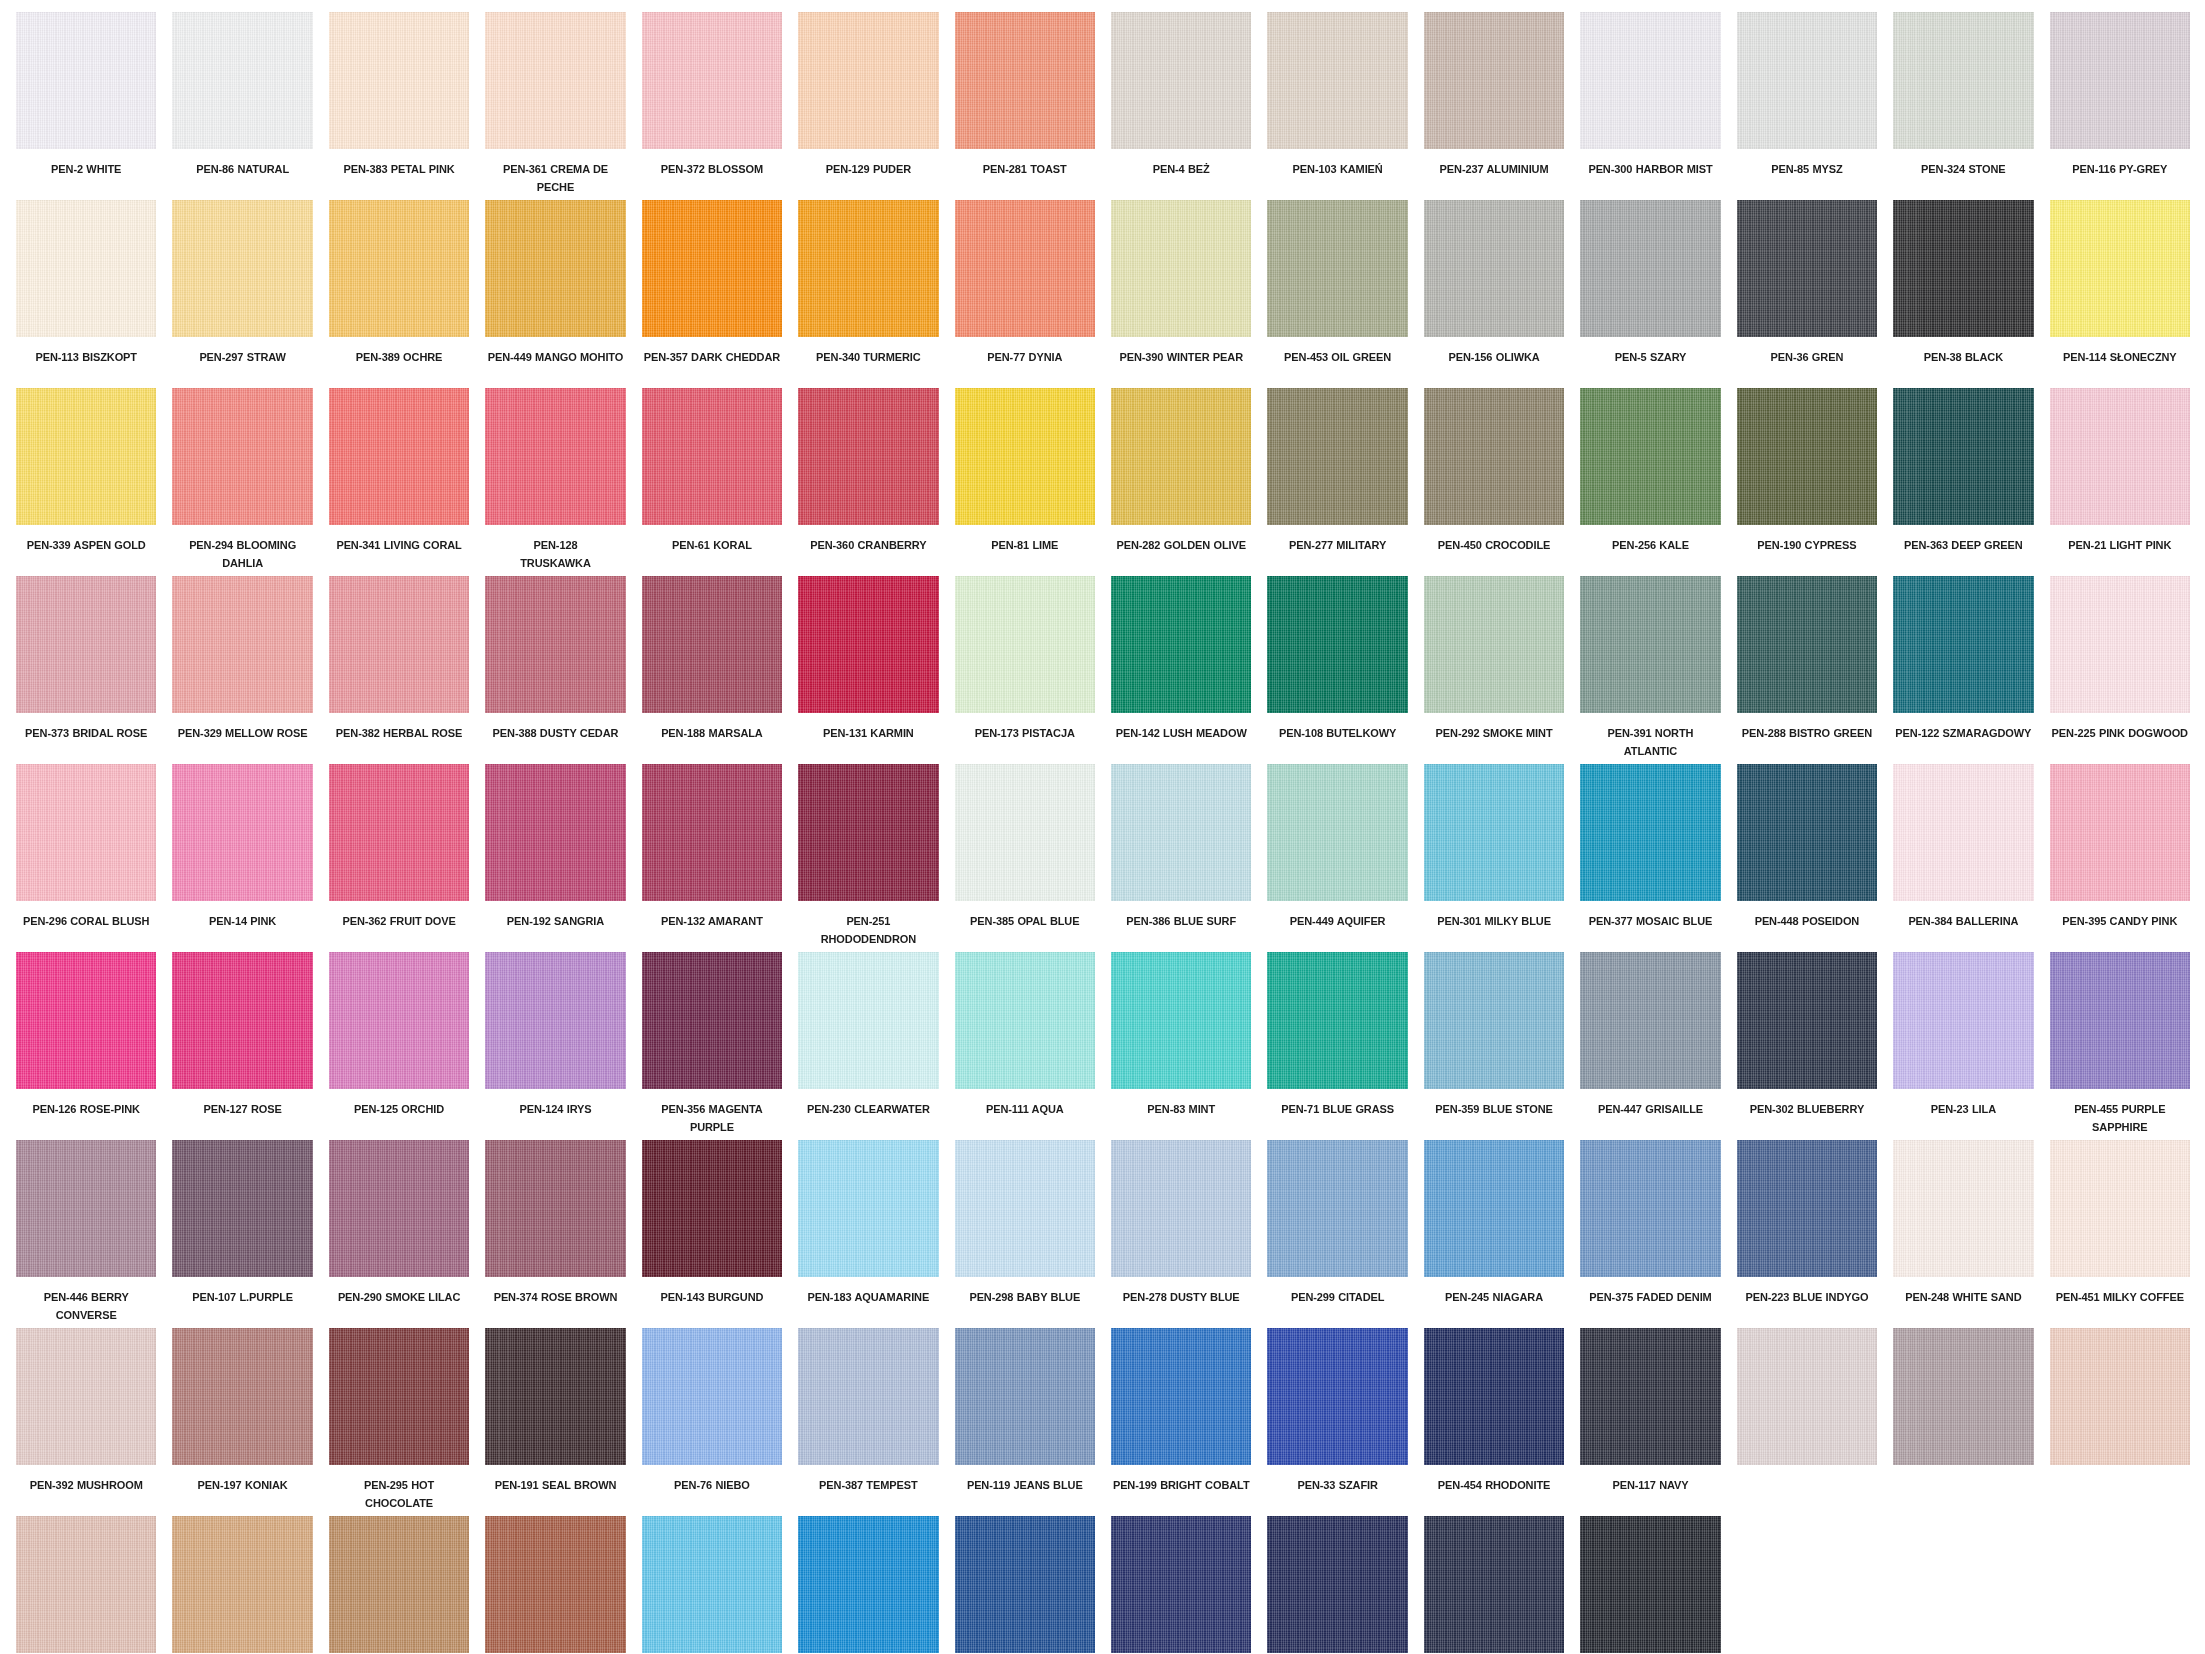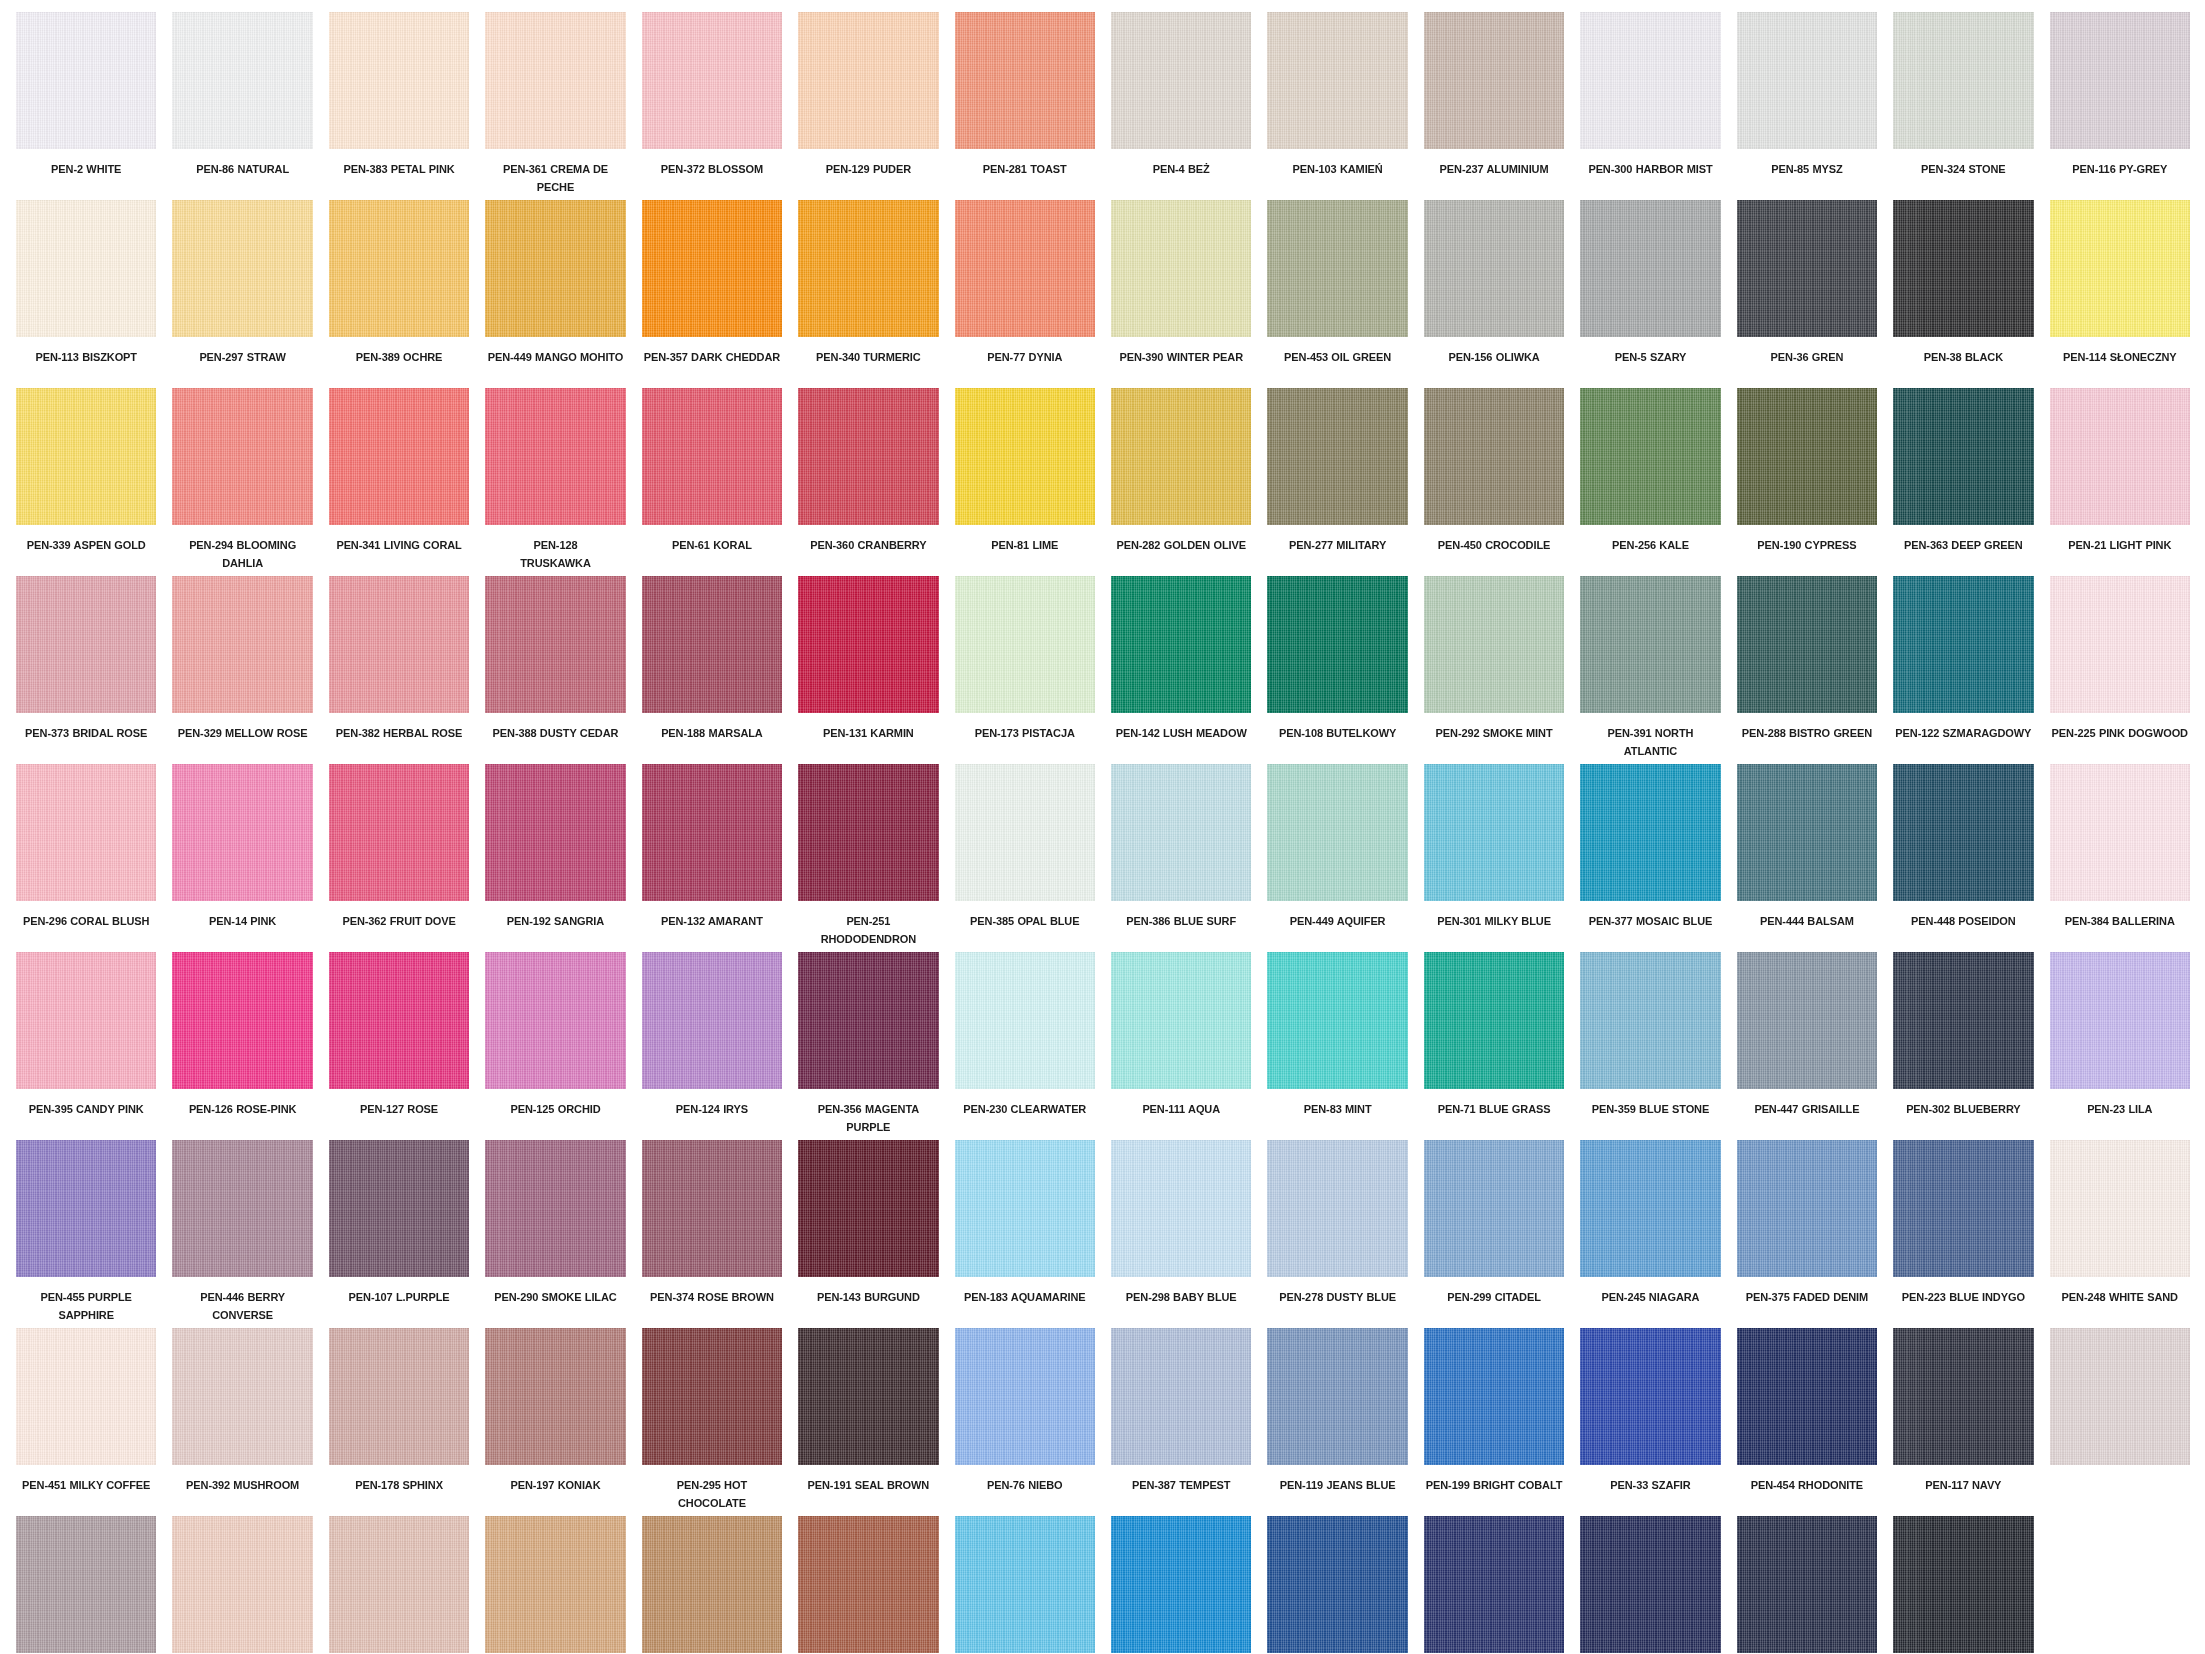--- a/index.html
+++ b/index.html
@@ -336,24 +336,20 @@
       </div>
       <div class="swatch-cell">
         <div class="swatch-chip" title="PEN-301 MILKY BLUE" style="background-color: rgb(105, 196, 221);"></div>
         <div class="swatch-label">PEN-301 MILKY BLUE</div>
       </div>
       <div class="swatch-cell">
         <div class="swatch-chip" title="PEN-377 MOSAIC BLUE" style="background-color: rgb(18, 150, 189);"></div>
         <div class="swatch-label">PEN-377 MOSAIC BLUE</div>
       </div>
       <div class="swatch-cell">
-        <div class="swatch-chip" title="PEN-444 BALSAM" style="background-color: rgb(70, 115, 127);"></div>
-        <div class="swatch-label">PEN-444 BALSAM</div>
-      </div>
-      <div class="swatch-cell">
         <div class="swatch-chip" title="PEN-448 POSEIDON" style="background-color: rgb(29, 74, 97);"></div>
         <div class="swatch-label">PEN-448 POSEIDON</div>
       </div>
       <div class="swatch-cell">
         <div class="swatch-chip" title="PEN-384 BALLERINA" style="background-color: rgb(251, 227, 233);"></div>
         <div class="swatch-label">PEN-384 BALLERINA</div>
       </div>
       <div class="swatch-cell">
         <div class="swatch-chip" title="PEN-261 CANDY PINK" style="background-color: rgb(248, 173, 192);"></div>
         <div class="swatch-label">PEN-395 CANDY PINK</div>
@@ -466,24 +462,20 @@
         <div class="swatch-chip" title="PEN-248 WHITE SAND" style="background-color: rgb(247, 236, 231);"></div>
         <div class="swatch-label">PEN-248 WHITE SAND</div>
       </div>
       <div class="swatch-cell">
         <div class="swatch-chip" title="PEN-451 MILKY COFFEE" style="background-color: rgb(251, 233, 224);"></div>
         <div class="swatch-label">PEN-451 MILKY COFFEE</div>
       </div>
       <div class="swatch-cell">
         <div class="swatch-chip" title="PEN-392 MUSHROOM" style="background-color: rgb(226, 203, 199);"></div>
         <div class="swatch-label">PEN-392 MUSHROOM</div>
-      </div>
-      <div class="swatch-cell">
-        <div class="swatch-chip" title="PEN-178 SPHINX" style="background-color: rgb(207, 169, 164);"></div>
-        <div class="swatch-label">PEN-178 SPHINX</div>
       </div>
       <div class="swatch-cell">
         <div class="swatch-chip" title="PEN-197 KONIAK" style="background-color: rgb(176, 123, 119);"></div>
         <div class="swatch-label">PEN-197 KONIAK</div>
       </div>
       <div class="swatch-cell">
         <div class="swatch-chip" title="PEN-295 HOT CHOCOLATE" style="background-color: rgb(124, 58, 60);"></div>
         <div class="swatch-label">PEN-295 HOT CHOCOLATE</div>
       </div>
       <div class="swatch-cell">

